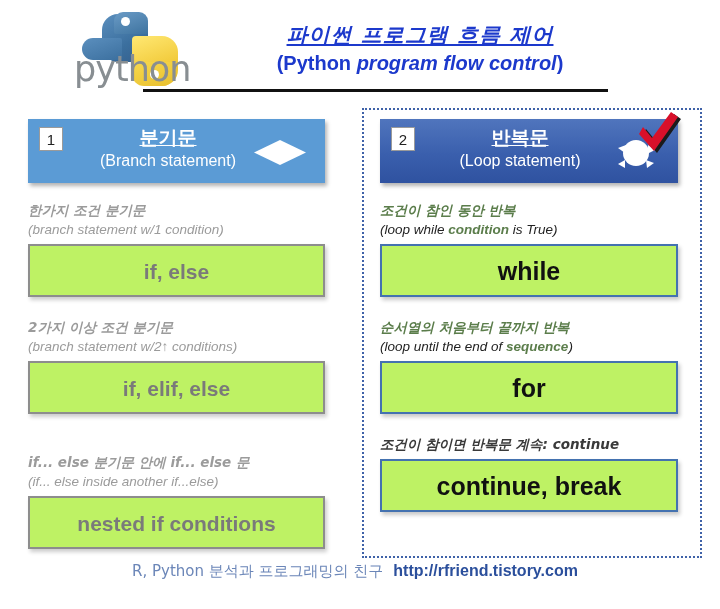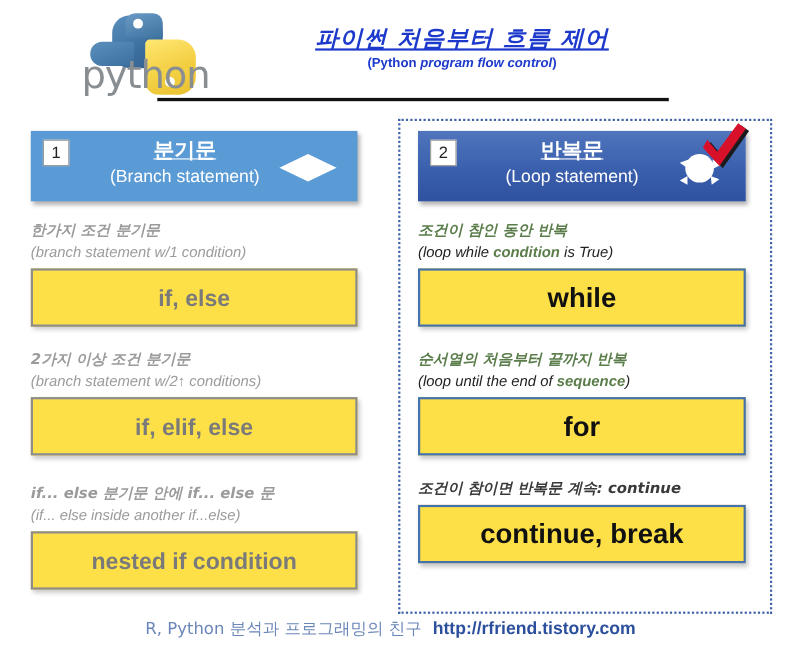--- a/index.html
+++ b/index.html
@@ -115,21 +115,21 @@
     font-size: 21px;
     font-weight: bold;
     font-style: italic;
     color: #1c39cc;
     text-decoration: underline;
     letter-spacing: 1px;
     line-height: 1.25;
   }
   #title-en {
     font-family: "Liberation Sans", sans-serif;
-    font-size: 12px;
+    font-size: 20px;
     font-weight: bold;
     color: #1c39cc;
     line-height: 1.3;
     margin-top: 2px;
   }
   #title-en .it {
     font-style: italic;
   }
 
   
@@ -250,21 +250,21 @@
   }
   .item-caption .en {
     font-family: "Liberation Sans", sans-serif;
     font-style: italic;
   }
 
   .item-box {
     margin-top: 5px;
     height: 53px;
     box-sizing: border-box;
-    background: #fde047;
+    background: #bef264;
     text-align: center;
     line-height: 51px;
     font-family: "Liberation Sans", sans-serif;
     font-weight: bold;
   }
   .box-gray {
     border: 2px solid #8d8d8d;
     color: #7a7a7a;
     font-size: 21px;
     box-shadow: 2px 3px 4px rgba(0,0,0,0.20);
@@ -309,21 +309,21 @@
       <div class="snake-blue-head"></div>
       <div class="snake-blue-arm"></div>
       <div class="eye-white"></div>
       <div class="snake-yellow"></div>
       <div class="snake-yellow-tail"></div>
       <div class="eye-white2"></div>
       <div id="python-word">python</div>
     </div>
 
     <div id="title-block">
-      <div id="title-ko">파이썬 처음부터 흐름 제어</div>
+      <div id="title-ko">파이썬 프로그램 흐름 제어</div>
       <div id="title-en"><span>(Python </span><span class="it">program flow control</span><span>)</span></div>
     </div>
 
     <div id="header-rule"></div>
   </div>
 
   <div class="panel" id="panel-left">
 
     <div class="panel-header" id="header-left">
       <div class="num-badge">1</div>
@@ -345,26 +345,26 @@
     </div>
 
     <div class="item" style="top:210px;">
       <div class="item-caption cap-gray">
         <div class="ko">2가지 이상 조건 분기문</div>
         <div class="en">(branch statement w/2↑ conditions)</div>
       </div>
       <div class="item-box box-gray">if, elif, else</div>
     </div>
 
-    <div class="item" style="top:332px;">
+    <div class="item" style="top:345px;">
       <div class="item-caption cap-gray">
         <div class="ko">if... else 분기문 안에 if... else 문</div>
         <div class="en">(if... else inside another if...else)</div>
       </div>
-      <div class="item-box box-gray">nested if condition</div>
+      <div class="item-box box-gray">nested if conditions</div>
     </div>
   </div>
 
   <div class="panel" id="panel-right">
 
     <div class="panel-header" id="header-right">
       <div class="num-badge">2</div>
       <div class="panel-header-text">
         <div class="ph-ko">반복문</div>
         <div class="ph-en">(Loop statement)</div>

